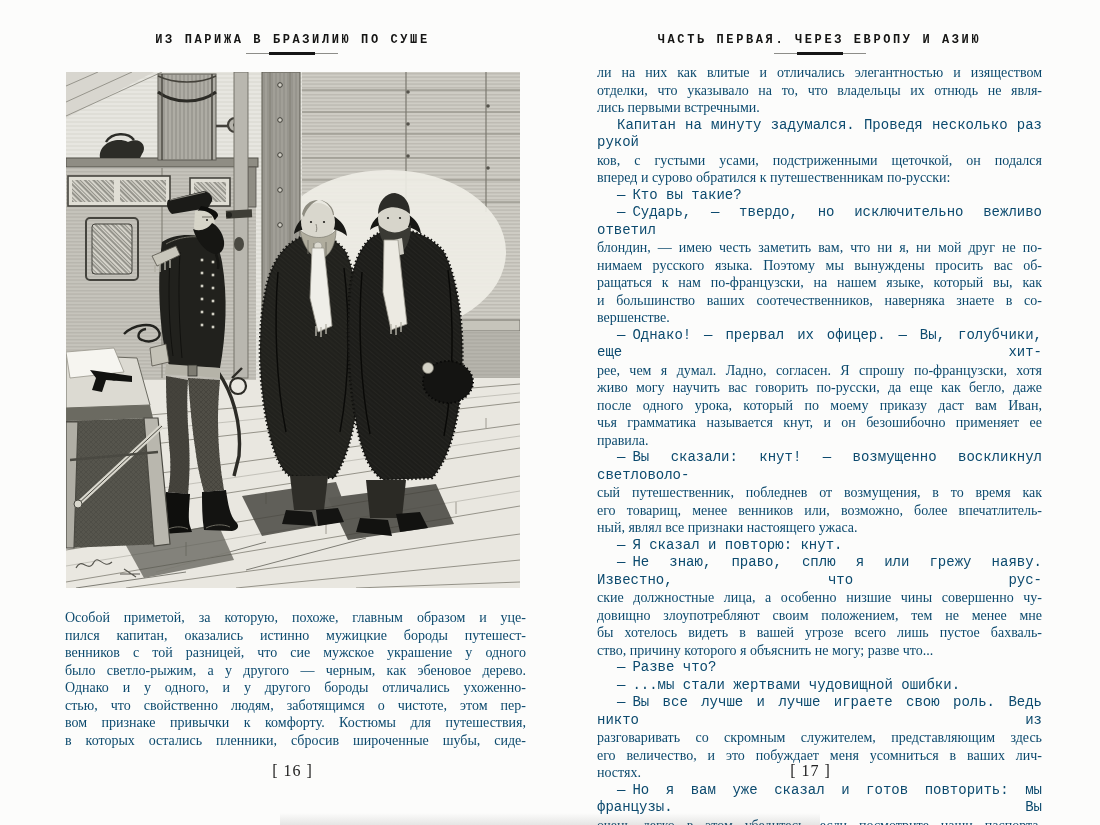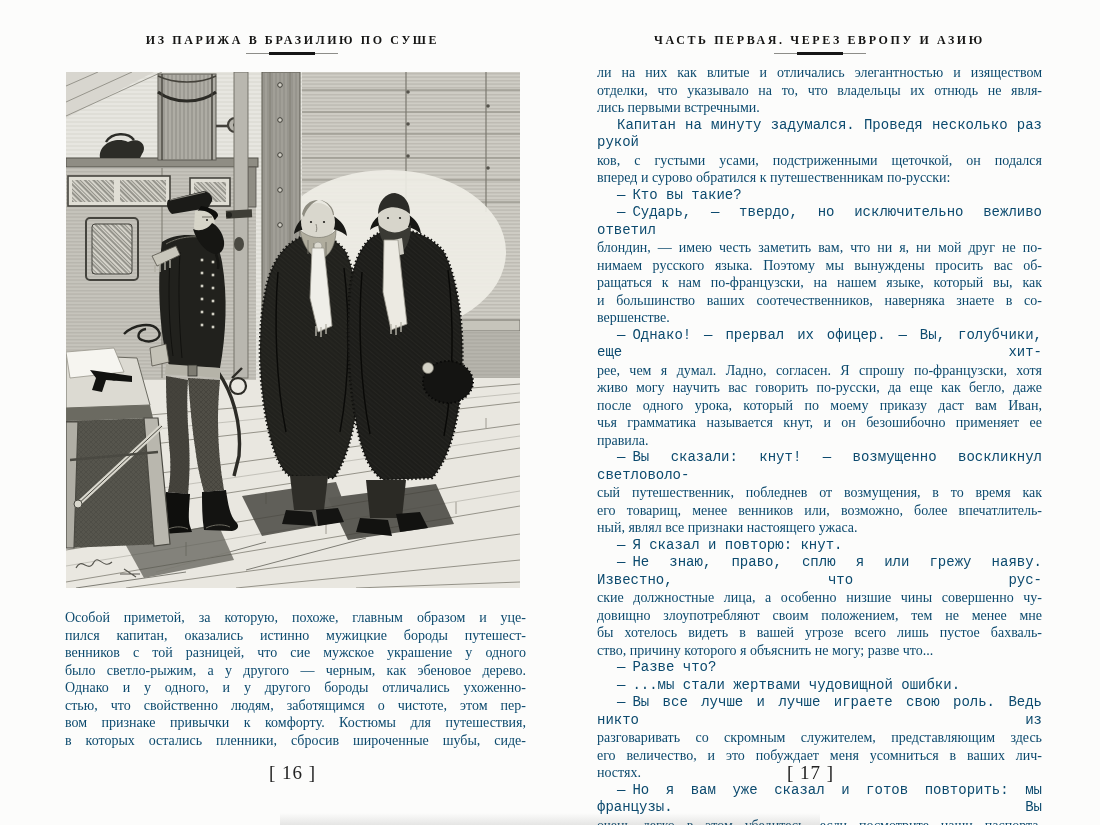--- a/index.html
+++ b/index.html
@@ -3,36 +3,36 @@
 <meta charset="utf-8">
 <style>
   html,body{margin:0;padding:0;}
   body{
     width:1100px;height:825px;position:relative;overflow:hidden;
     background:#fcfcfb;color:#1d1d1b;
     font-family:"Liberation Serif","DejaVu Serif",serif;
   }
   .running-head{
     position:absolute;top:33px;font-size:12px;font-weight:bold;
-    letter-spacing:2.6px;text-align:center;white-space:nowrap;color:#151514;
+    letter-spacing:2.6px;text-align:center;white-space:nowrap;color:#151514;font-family:Liberation Mono, monospace;
   }
   #head-left{left:62px;width:461px;}
   #head-right{left:597px;width:445px;}
   .head-rule{position:absolute;top:52px;width:92px;height:3px;}
   #rule-left{left:246px;}
   #rule-right{left:774px;}
   .rule-line{position:absolute;top:1px;left:0;right:0;height:1px;background:#8d8d89;}
   .rule-bold{position:absolute;top:0;left:23px;width:46px;height:3px;background:#161616;}
   .text-col{position:absolute;font-size:14px;line-height:17.5px;color:#0c4a6e;}
   #left-text{left:65px;top:609px;width:461px;}
   #right-text{left:597px;top:64px;width:445px;}
   .line{text-align:justify;text-align-last:justify;}
   .line.end{text-align-last:left;}
   .line.indent{text-indent:20px;font-family:Liberation Mono, monospace;}
-  .folio{position:absolute;top:762px;font-size:19px;letter-spacing:1px;text-align:center;color:#222;}
+  .folio{position:absolute;top:762px;font-size:16px;letter-spacing:1px;text-align:center;color:#222;}
   #folio-left{left:62px;width:461px;}
   #folio-right{left:588px;width:445px;}
   #engraving{position:absolute;left:66px;top:72px;width:454px;height:516px;}
   .bottom-shade{
     position:absolute;left:280px;top:813px;width:540px;height:12px;
     background:linear-gradient(to bottom,rgba(110,110,108,0),rgba(110,110,108,0.16));
   }
 </style>
 </head>
 <body>

